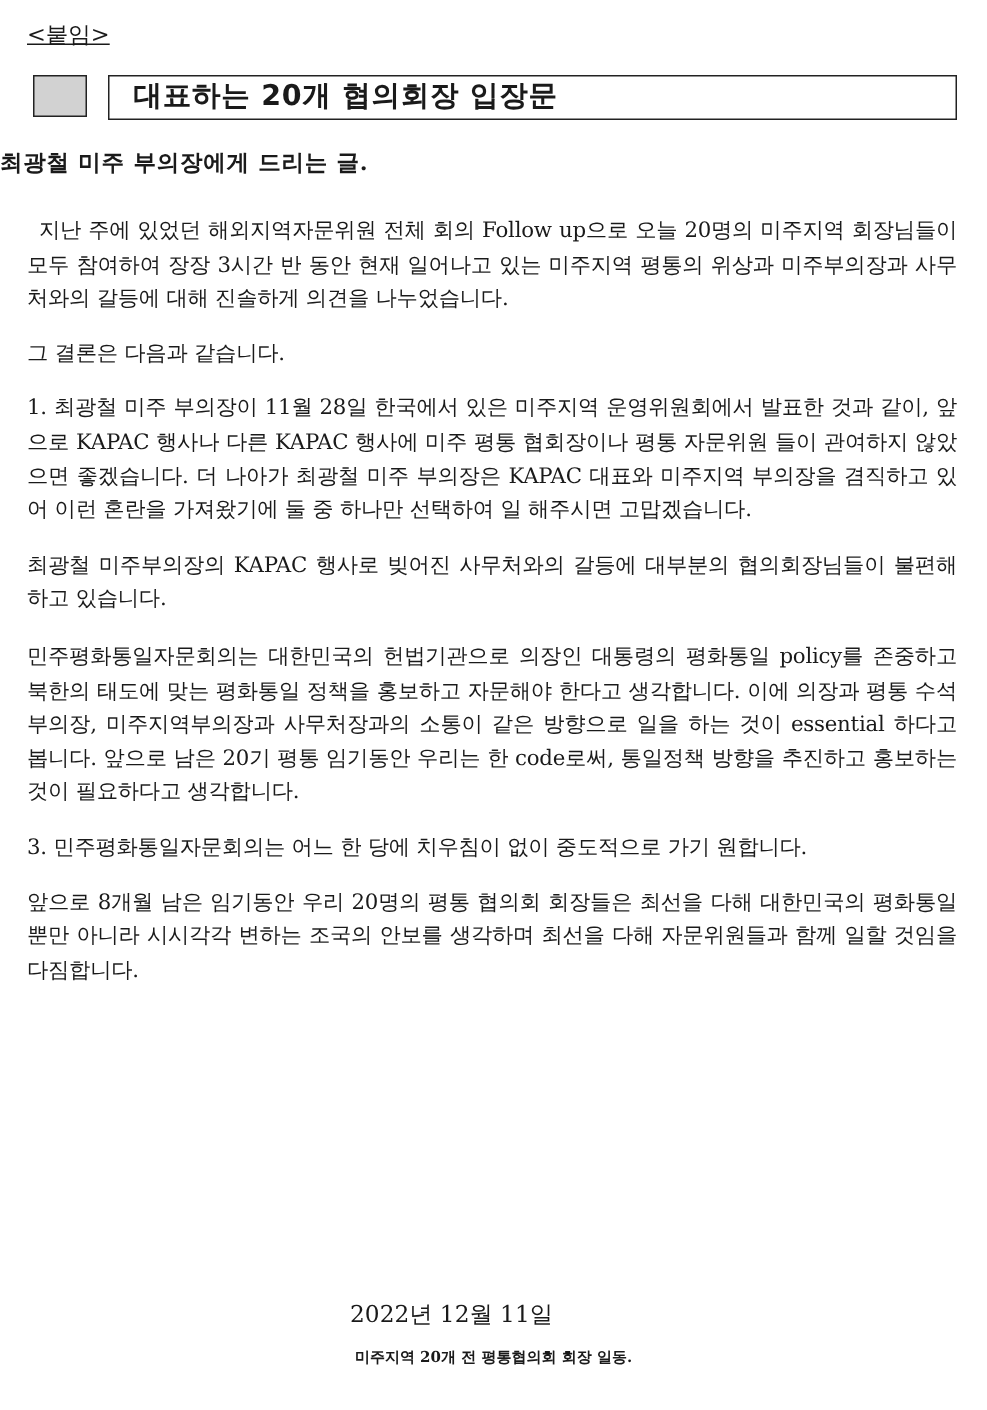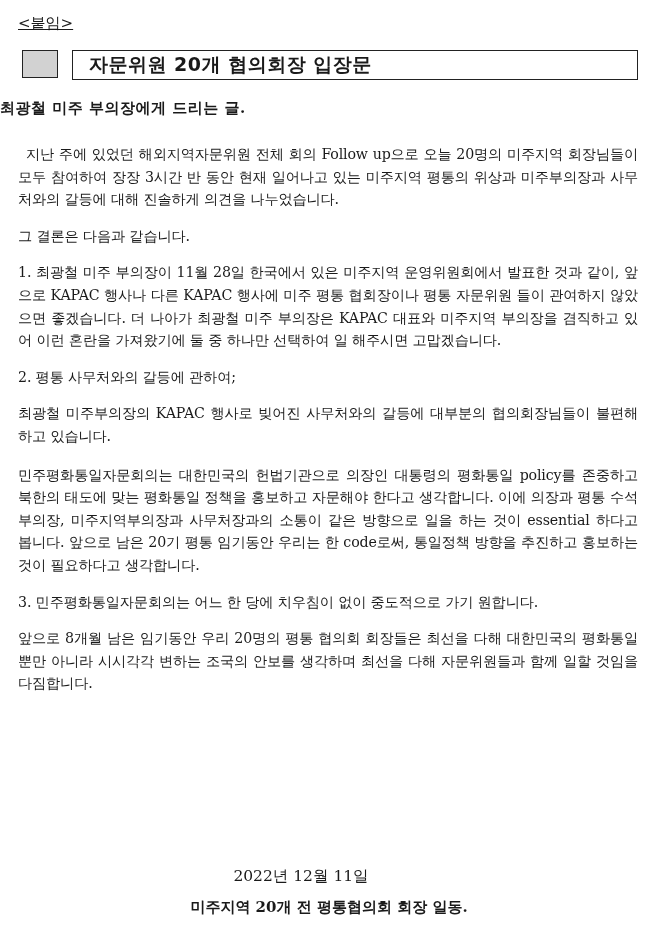--- a/index.html
+++ b/index.html
@@ -35,38 +35,37 @@
       margin: 0 0 14px 0; text-align: justify; text-align-last: left;
     }
     .body p.tight { margin-bottom: 16px; }
     .body p.indent { text-indent: 8px; }
     .date {
       position: absolute; left: 0; width: 602px; top: 866px; text-align: center;
       font-size: 15.5px;
     }
     .signature {
       position: absolute; left: 0; width: 658px; top: 898px; text-align: center;
-      font-size: 15px; font-weight: bold;
+      font-size: 10px; font-weight: bold;
     }
   </style>
 </head>
 <body>
 
 <div class="attach">&lt;붙임&gt;</div>
 
 <div class="gray-box"></div>
-<div class="title-box">자문위원 20개 협의회장 입장문</div>
+<div class="title-box">대표하는 20개 협의회장 입장문</div>
 
 <div class="subtitle">최광철 미주 부의장에게 드리는 글.</div>
 
 <div class="body">
   <p class="indent">지난 주에 있었던 해외지역자문위원 전체 회의 Follow up으로 오늘 20명의 미주지역 회장님들이 모두 참여하여 장장 3시간 반 동안 현재 일어나고 있는 미주지역 평통의 위상과 미주부의장과 사무처와의 갈등에 대해 진솔하게 의견을 나누었습니다.</p>
   <p>그 결론은 다음과 같습니다.</p>
   <p>1. 최광철 미주 부의장이 11월 28일 한국에서 있은 미주지역 운영위원회에서 발표한 것과 같이, 앞으로 KAPAC 행사나 다른 KAPAC 행사에 미주 평통 협회장이나 평통 자문위원 들이 관여하지 않았으면 좋겠습니다. 더 나아가 최광철 미주 부의장은 KAPAC 대표와 미주지역 부의장을 겸직하고 있어 이런 혼란을 가져왔기에 둘 중 하나만 선택하여 일 해주시면 고맙겠습니다.</p>
-  <p>2. 평통 사무처와의 갈등에 관하여;</p>
   <p class="tight">최광철 미주부의장의 KAPAC 행사로 빚어진 사무처와의 갈등에 대부분의 협의회장님들이 불편해 하고 있습니다.</p>
   <p>민주평화통일자문회의는 대한민국의 헌법기관으로 의장인 대통령의 평화통일 policy를 존중하고 북한의 태도에 맞는 평화통일 정책을 홍보하고 자문해야 한다고 생각합니다. 이에 의장과 평통 수석부의장, 미주지역부의장과 사무처장과의 소통이 같은 방향으로 일을 하는 것이 essential 하다고 봅니다. 앞으로 남은 20기 평통 임기동안 우리는 한 code로써, 통일정책 방향을 추진하고 홍보하는 것이 필요하다고 생각합니다.</p>
   <p>3. 민주평화통일자문회의는 어느 한 당에 치우침이 없이 중도적으로 가기 원합니다.</p>
   <p>앞으로 8개월 남은 임기동안 우리 20명의 평통 협의회 회장들은 최선을 다해 대한민국의 평화통일 뿐만 아니라 시시각각 변하는 조국의 안보를 생각하며 최선을 다해 자문위원들과 함께 일할 것임을 다짐합니다.</p>
 </div>
 
 <div class="date">2022년 12월 11일</div>
 <div class="signature">미주지역 20개 전 평통협의회 회장 일동.</div>
 
 </body></html>

